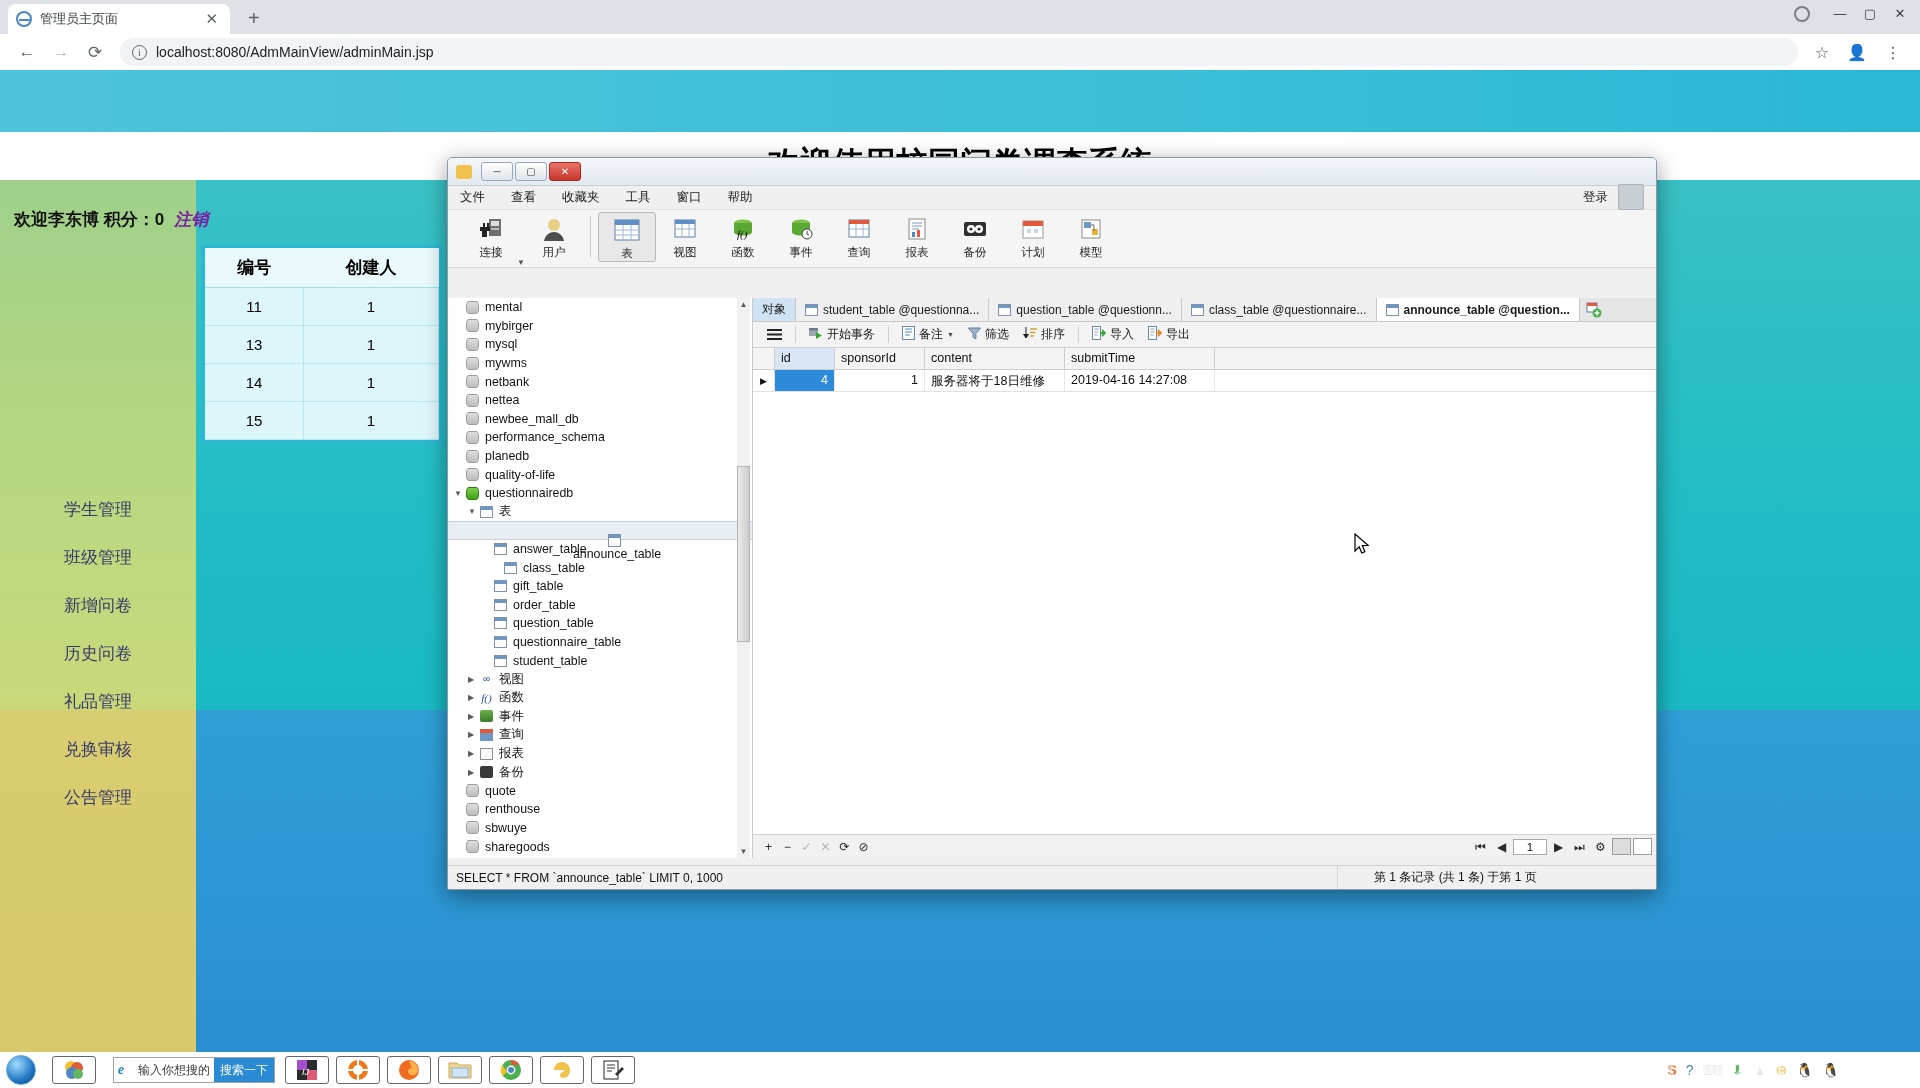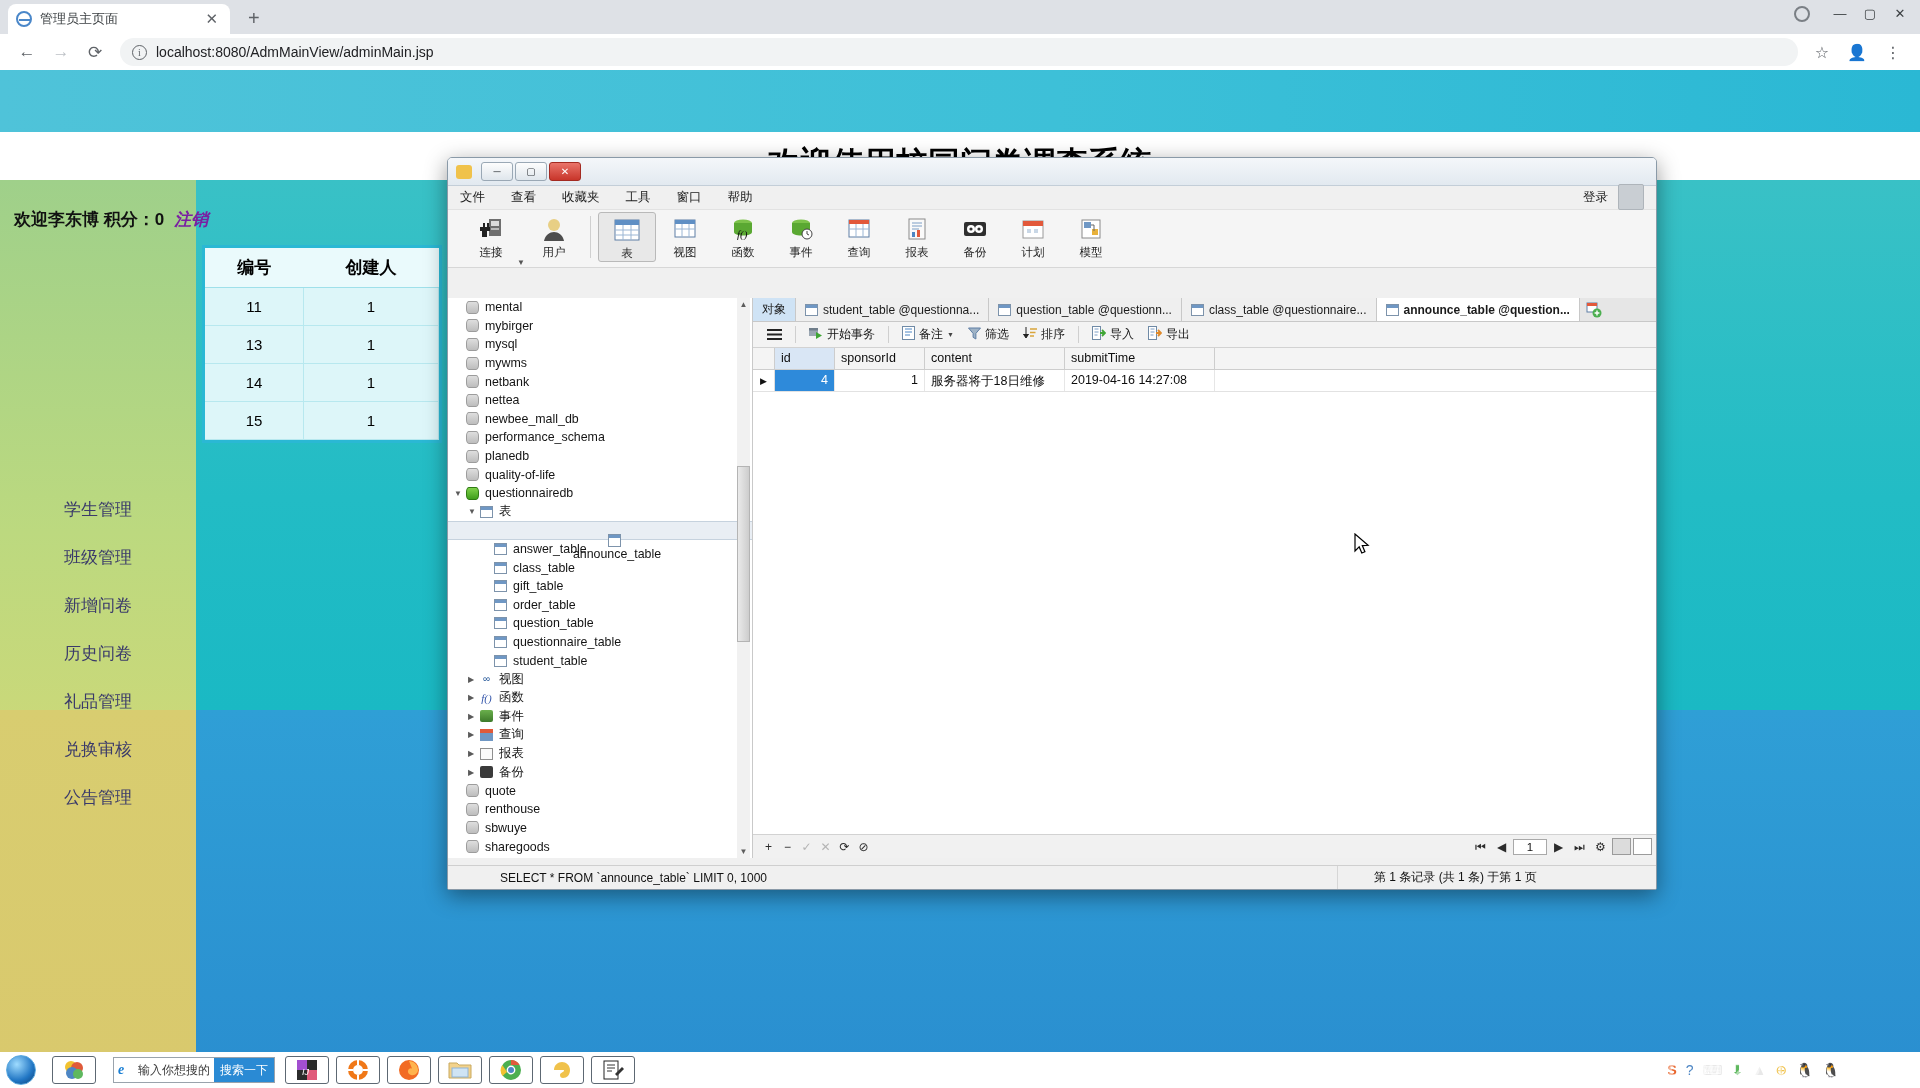--- a/index.html
+++ b/index.html
@@ -162,21 +162,21 @@
       display:flex; align-items:center; padding:0 6px; }
   .gf-ico { width:19px; text-align:center; font-size:12px; color:#2b2b2b; cursor:pointer; }
   .gf-ico.dim { color:#b3b3b3; }
   #gf-page { width:34px; height:16px; border:1px solid #a9a9a9; background:#fff; font-size:11.5px;
       text-align:center; line-height:14px; color:#111; }
   #gf-right { margin-left:auto; display:flex; align-items:center; gap:2px; }
   .gf-view { width:19px; height:17px; border:1px solid #9b9b9b; background:#fff; }
   .gf-view.on { background:#dcdcdc; }
 
   #nv-status { position:absolute; left:0; bottom:0; width:1210px; height:24px; background:#f0f0f0;
-      border-top:1px solid #cfcfcf; display:flex; align-items:center;padding-left:44px; }
+      border-top:1px solid #cfcfcf; display:flex; align-items:center; }
   #nv-sql { flex:1; font-size:12px; color:#111; padding-left:8px; border-right:1px solid #d6d6d6; height:100%;
       display:flex; align-items:center; }
   #nv-rows { width:320px; font-size:12px; color:#111; padding-left:36px; }
 
   #cursor-arrow { position:absolute; left:906px; top:375px; width:0; height:0; z-index:60; }
   #cursor-arrow svg { position:absolute; left:0; top:0; }
 
   
   #taskbar { position:absolute; left:0; top:1052px; width:1920px; height:36px;
       background:linear-gradient(180deg,#4a5560 0%,#2c3views 0%,#39424c 50%,#272f37 100%); }
@@ -493,21 +493,21 @@
           <div class="tree-row sel" style="padding-left: 34px;">
             <span class="arw"></span>
             <span class="tbl-ico"></span>
             <span>announce_table</span>
           </div>
           <div class="tree-row" style="padding-left: 34px;">
             <span class="arw"></span>
             <span class="tbl-ico"></span>
             <span>answer_table</span>
           </div>
-          <div class="tree-row" style="padding-left: 34px;">
+          <div class="tree-row" style="padding-left: 44px;">
             <span class="arw"></span>
             <span class="tbl-ico"></span>
             <span>class_table</span>
           </div>
           <div class="tree-row" style="padding-left: 34px;">
             <span class="arw"></span>
             <span class="tbl-ico"></span>
             <span>gift_table</span>
           </div>
           <div class="tree-row" style="padding-left: 34px;">

